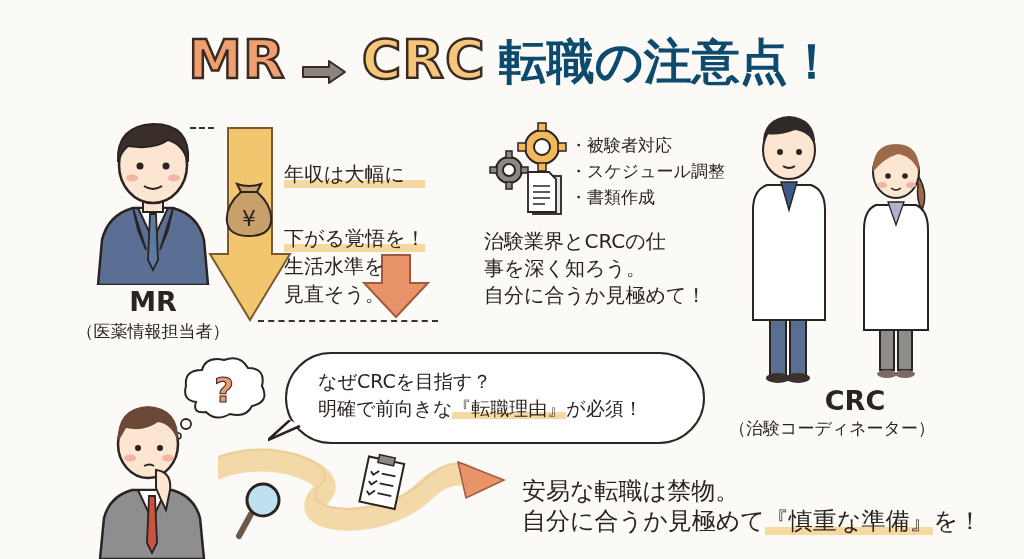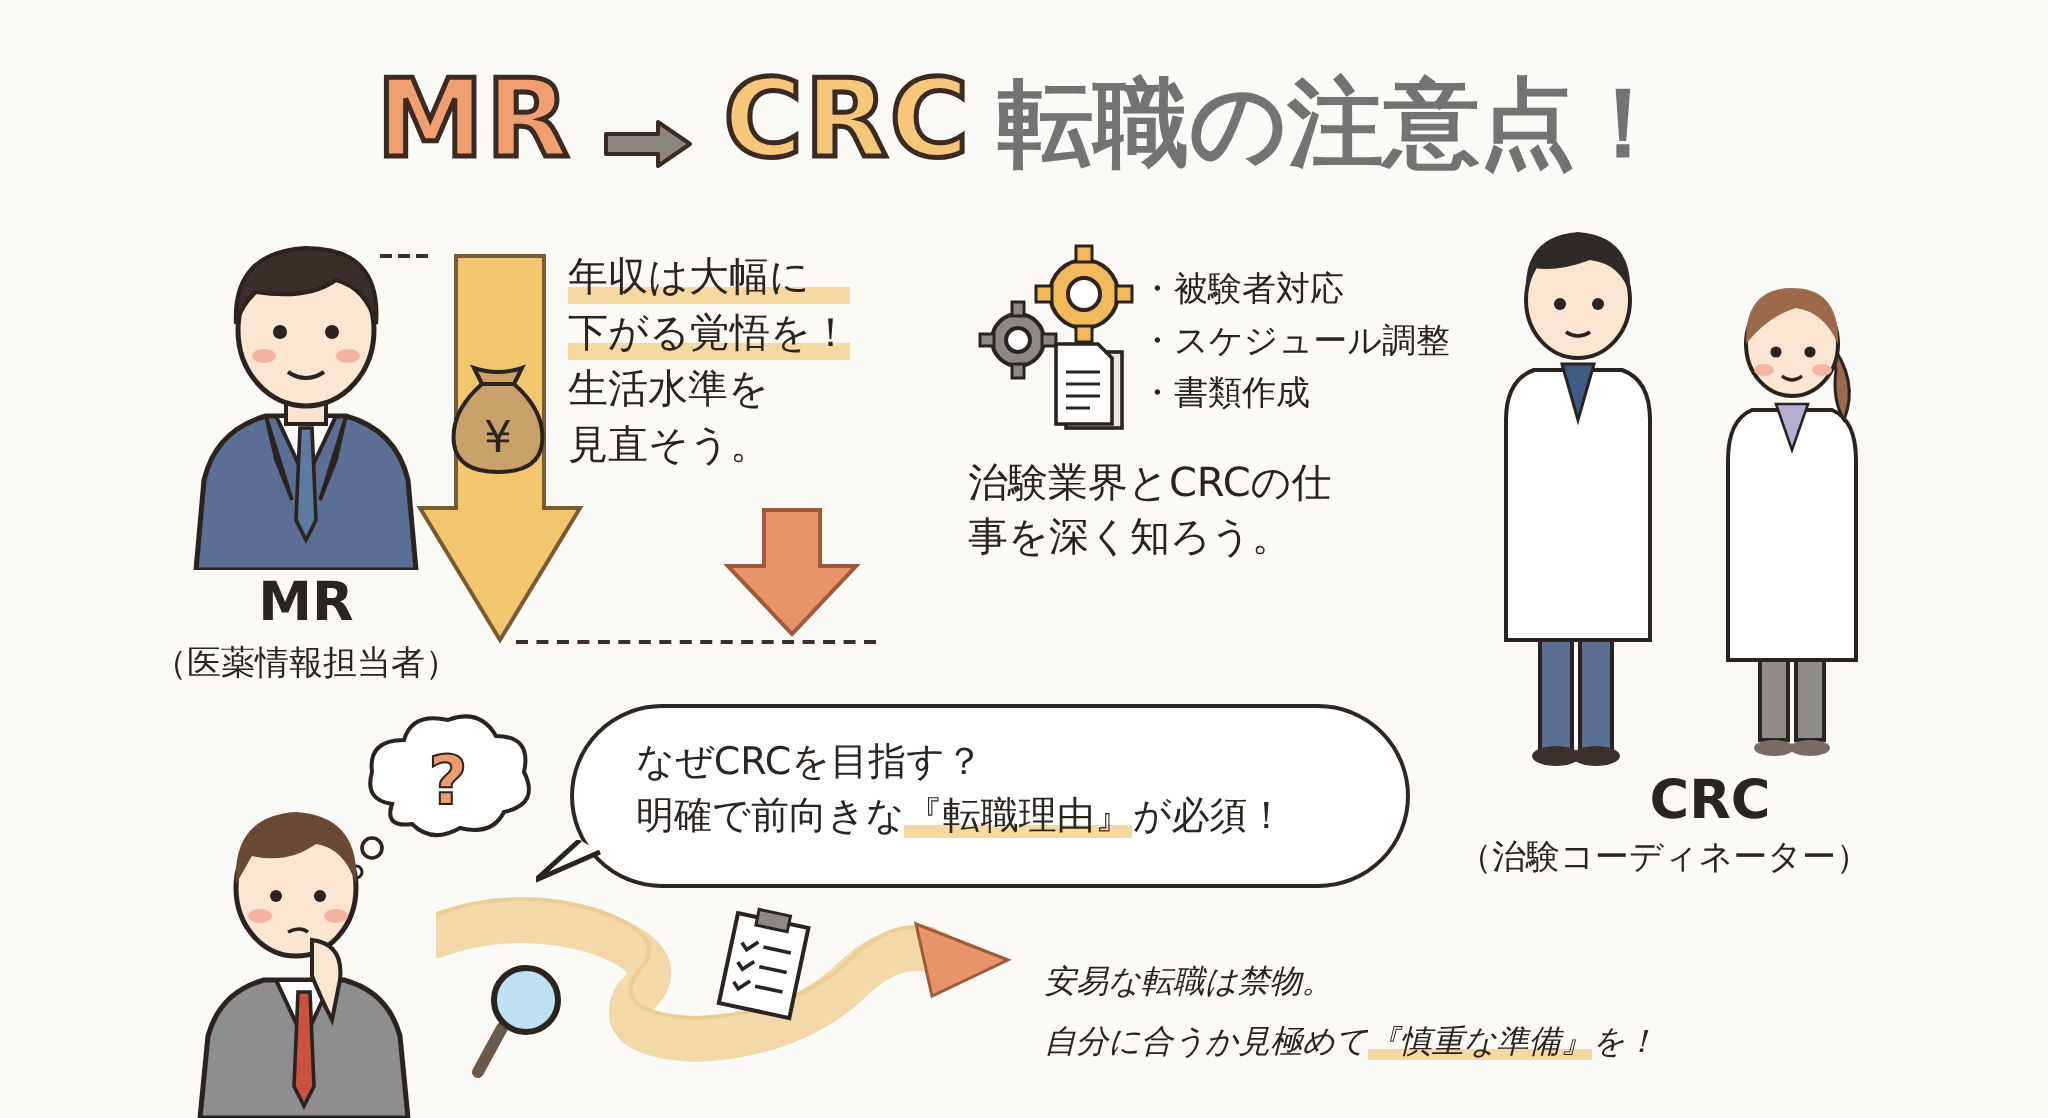--- a/index.html
+++ b/index.html
@@ -2,24 +2,24 @@
 <html><head>
 <meta charset="utf-8">
 <style>
   * { margin:0; padding:0; box-sizing:border-box; }
   html, body { width:1024px; height:559px; overflow:hidden; background:#fbfaf7; }
   body { position:relative; font-family:"DejaVu Sans", sans-serif; color:#2b2522; }
   .abs { position:absolute; }
   .title { left:0; top:28px; width:1024px; text-align:center; white-space:nowrap; }
   .title .mr { font-family:"DejaVu Sans", sans-serif; font-weight:bold; font-size:54px; color:#f0a070; -webkit-text-stroke:2.5px #3a2a22; letter-spacing:1px; }
   .title .crc { font-family:"DejaVu Sans", sans-serif; font-weight:bold; font-size:54px; color:#f6c77a; -webkit-text-stroke:2.5px #3a2a22; letter-spacing:1px; }
-  .title .jp { font-size:48px; color:#737373; font-weight:bold; margin-left:8px; }
+  .title .jp { font-size:48px; color:#0c4a6e; font-weight:bold; margin-left:8px; }
   .title .arrow { display:inline-block; vertical-align:middle; margin:0 10px; }
   .txt { font-size:19px; line-height:25px; color:#2a2320; }
-  .hl { background:linear-gradient(transparent 70%, #f6d9a0 70%); }
+  .hl { background:linear-gradient(transparent 70%, #f6d9a0 70%);margin-top:36px; }
   .label-big { font-size:27px; font-weight:bold; text-align:center; }
   .label-small { font-size:17px; text-align:center; }
   .bubble { left:285px; top:352px; width:420px; height:92px; border:2.5px solid #2d2622; border-radius:46px; background:#fff; }
   .bubble-text { left:318px; top:368px; font-size:19px; line-height:27px; }
   .dash { border-top:2px dashed #3a2f2a; height:0; }
 </style>
 </head>
 <body>
 
 <div class="abs title">
@@ -115,20 +115,21 @@
   </svg>
 </div>
 <div class="abs txt" style="left:570px;top:132px;font-size:17px;line-height:26px;">
   <div>・被験者対応</div>
   <div>・スケジュール調整</div>
   <div>・書類作成</div>
 </div>
 <div class="abs txt" style="left:484px;top:228px;font-size:20px;line-height:27px;">
   <div>治験業界とCRCの仕</div>
   <div>事を深く知ろう。</div>
+  <div>自分に合うか見極めて！</div>
 </div>
 
 <div class="abs" style="left:745px;top:100px;">
   <svg width="90" height="290" viewBox="0 0 90 290">
     <rect x="25" y="200" width="16" height="75" fill="#5a6e92" stroke="#2a2320" stroke-width="2"></rect>
       <rect x="45" y="200" width="16" height="75" fill="#5a6e92" stroke="#2a2320" stroke-width="2"></rect>
     <ellipse cx="33" cy="278" rx="12" ry="5" fill="#3a302c"></ellipse>
       <ellipse cx="53" cy="278" rx="12" ry="5" fill="#3a302c"></ellipse>
     <path d="M22 85 Q8 90 8 110 L8 220 H80 L80 110 Q80 90 66 85 Z" fill="#fff" stroke="#2a2320" stroke-width="2"></path>
     <path d="M36 82 L44 110 L52 82 Z" fill="#3f5a85" stroke="#2a2320" stroke-width="1.5"></path>
@@ -219,16 +220,16 @@
           <line x1="22" y1="22" x2="36" y2="22"></line>
           <path d="M11 32 l3 3 l5 -5"></path>
           <line x1="22" y1="32" x2="36" y2="32"></line>
           <path d="M11 42 l3 3 l5 -5"></path>
           <line x1="22" y1="42" x2="36" y2="42"></line>
         </g>
     </g>
   </svg>
 </div>
 
-<div class="abs txt" style="left:522px;top:476px;font-size:16px;line-height:30px;font-style:italic;">
+<div class="abs txt" style="left:522px;top:476px;font-size:24px;line-height:30px;">
   <div>安易な転職は禁物。</div>
   <div><span>自分に合うか見極めて</span><span class="hl">『慎重な準備』</span><span>を！</span></div>
 </div>
 
 </body></html>

